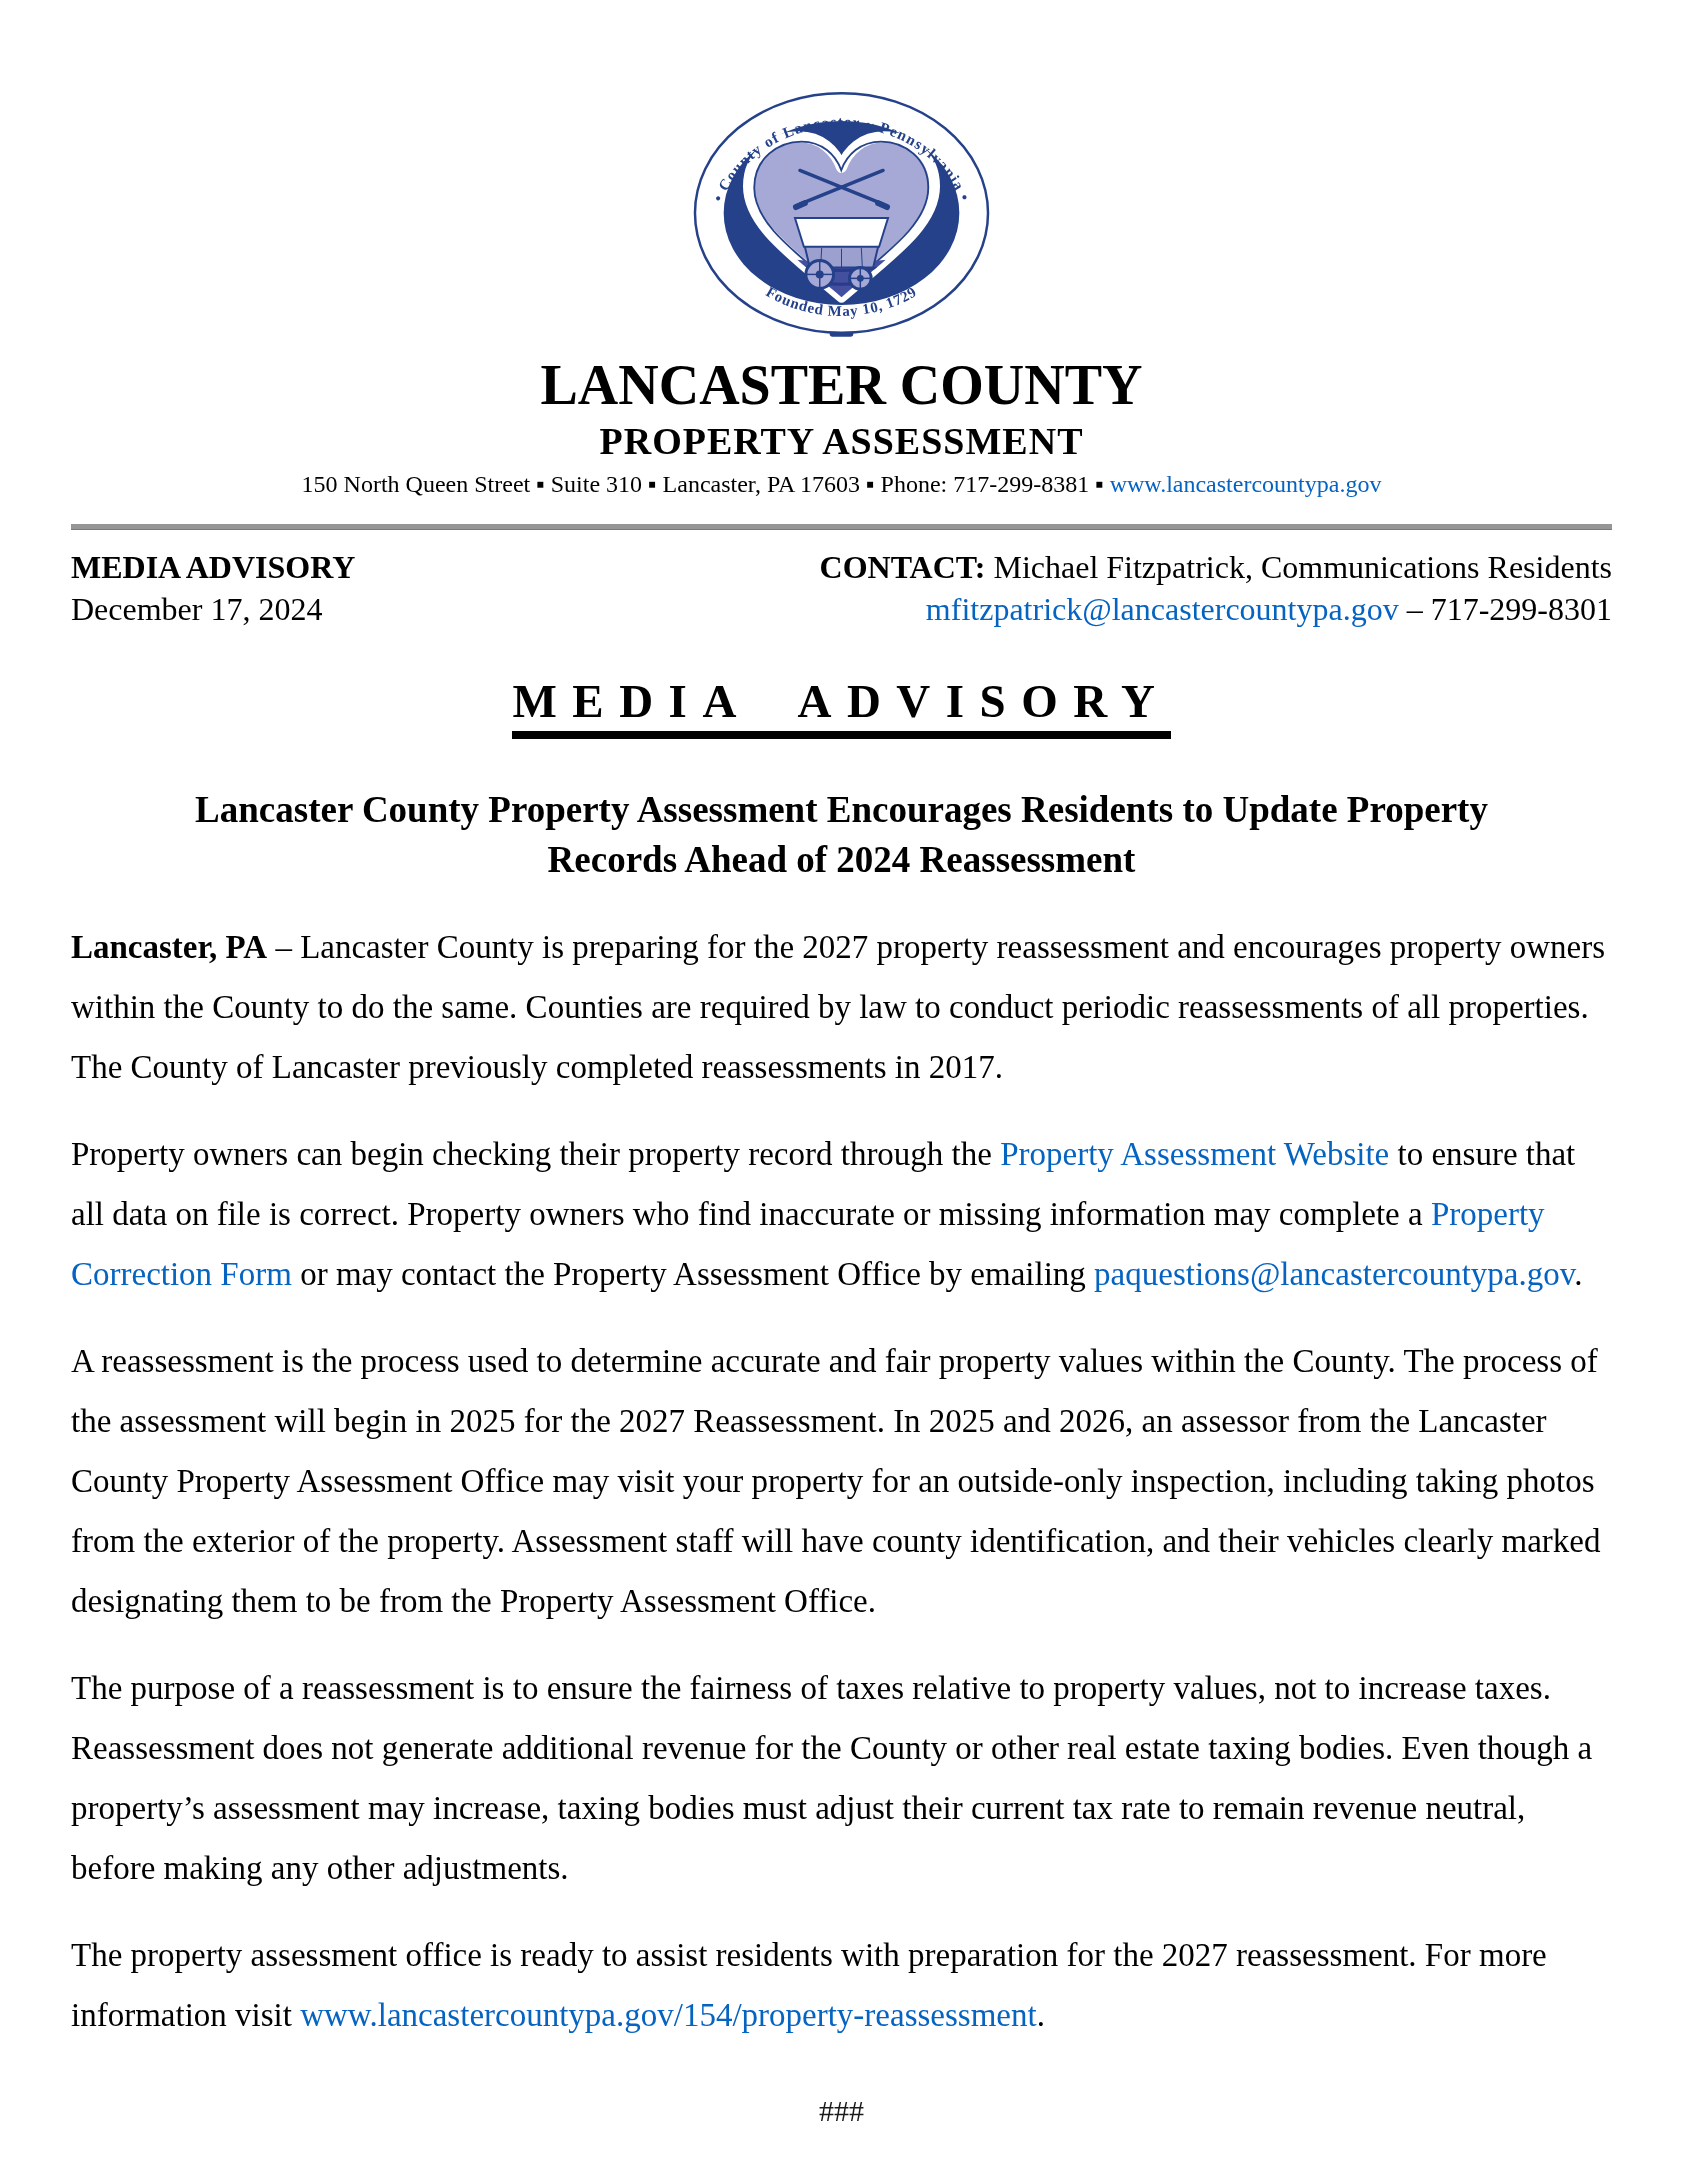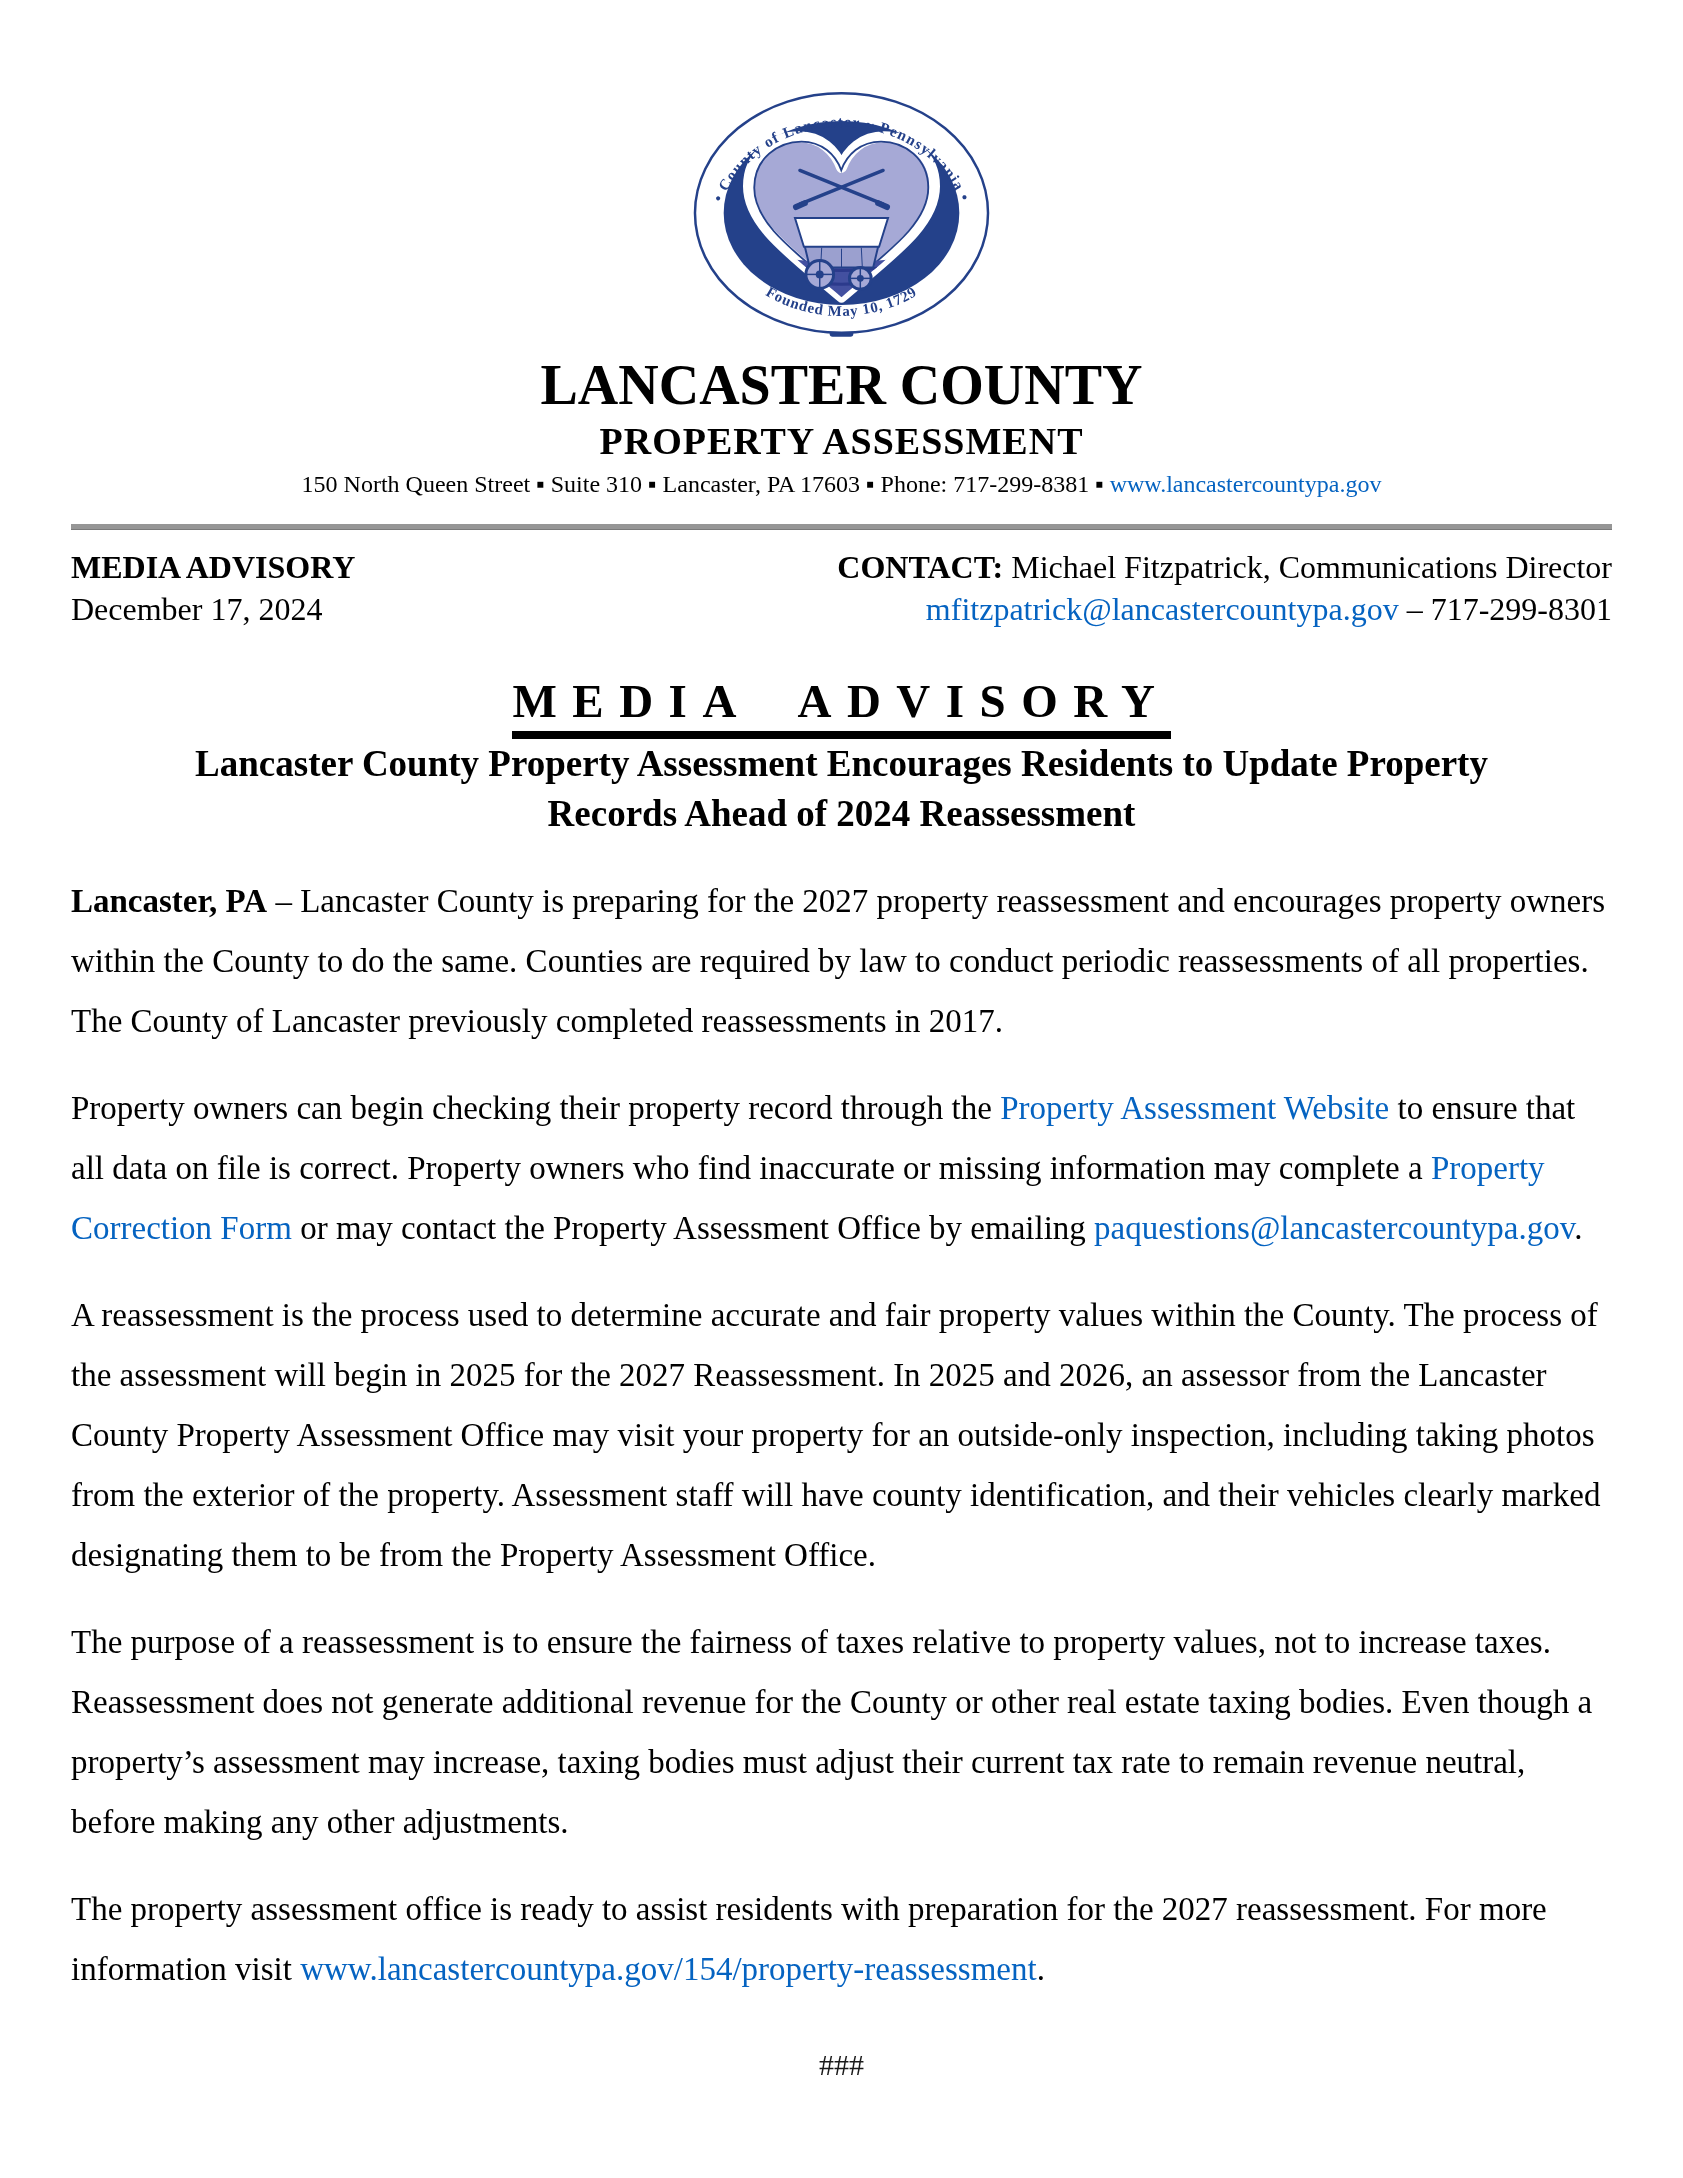--- a/index.html
+++ b/index.html
@@ -62,20 +62,21 @@
     display: inline-block;
     font-size: 47px;
     font-weight: bold;
     letter-spacing: 0.33em;
     word-spacing: 0.5em;
     border-bottom: 8px solid #000000;
     padding-bottom: 3px;
   }
 
   .title {
+    margin-top: 46px;
     text-align: center;
     font-size: 37px;
     font-weight: bold;
     line-height: 50px;
   }
 
   .body-text { margin-top: 32px; font-size: 33px; line-height: 60px; }
   .body-text p { margin-bottom: 27px; }
 
   a.link, .link {
@@ -162,21 +163,21 @@
   </div>
 
   <div class="rule"></div>
 
   <div class="meta-row">
     <div class="meta-left">
       <div class="bold">MEDIA ADVISORY</div>
       <div>December 17, 2024</div>
     </div>
     <div class="meta-right">
-      <div><span class="bold">CONTACT:</span><span> Michael Fitzpatrick, Communications Director</span></div>
+      <div><span class="bold">CONTACT:</span><span> Michael Fitzpatrick, Communications Residents</span></div>
       <div><a class="link">mfitzpatrick@lancastercountypa.gov</a><span> – 717-299-8301</span></div>
     </div>
   </div>
 
   <div class="headline-wrap">
     <span class="headline-text">MEDIA ADVISORY</span>
   </div>
 
   <div class="title">
     <div>Lancaster County Property Assessment Encourages Residents to Update Property</div>

